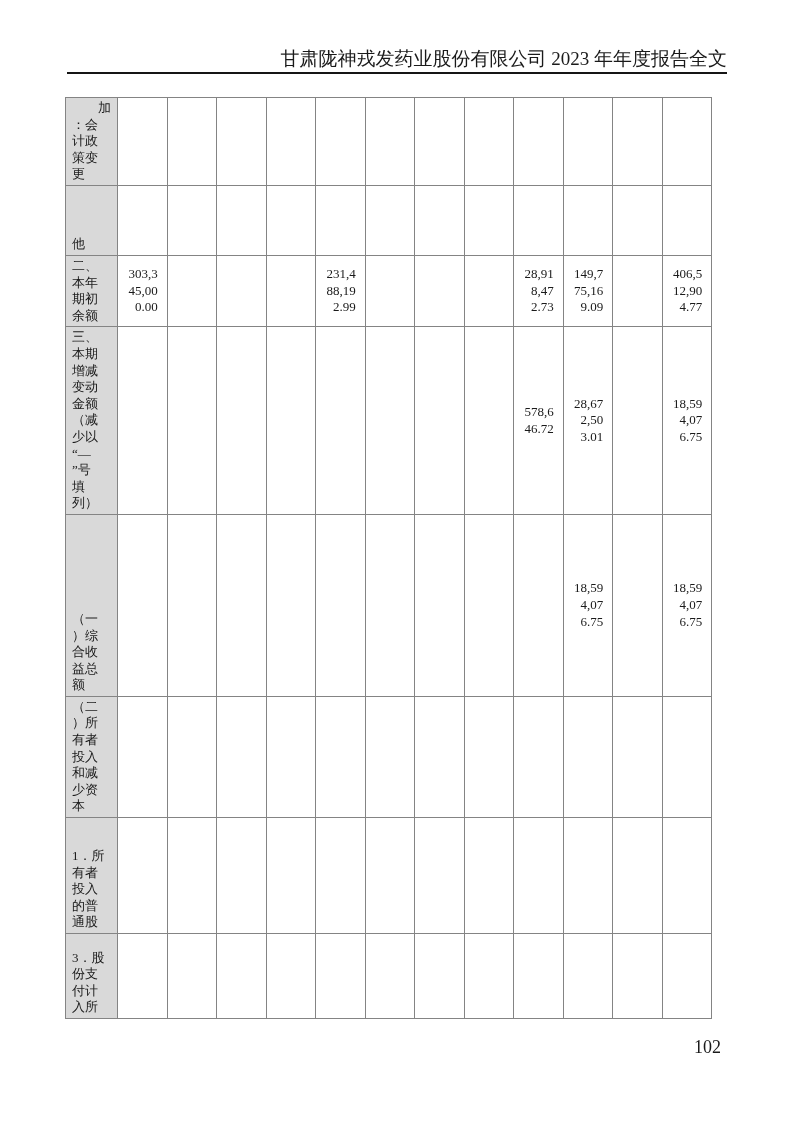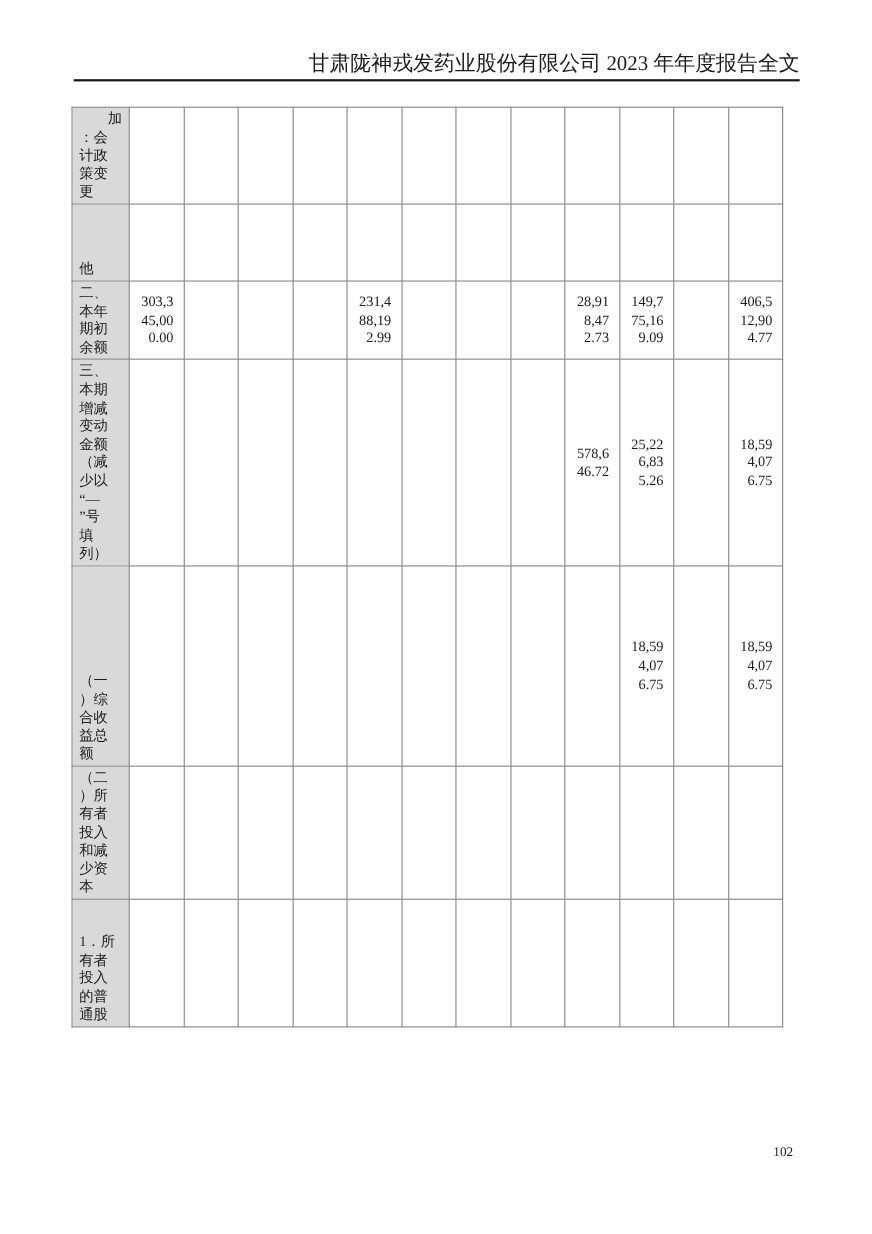--- a/index.html
+++ b/index.html
@@ -33,21 +33,21 @@
   .equity-table tr:nth-child(3){height:35px;}
   .equity-table tr:nth-child(4){height:72px;}
   .equity-table tr:nth-child(5){height:182px;}
   .equity-table tr:nth-child(6){height:82px;}
   .equity-table tr:nth-child(7){height:116px;}
   .equity-table tr:nth-child(8){height:85px;}
   .equity-table tr:nth-child(9){height:118px;}
   .equity-table tr:nth-child(10){height:64px;}
   .page-number{
     position:absolute;top:1039px;right:72px;
-    font-size:12px;line-height:16px;
+    font-size:18px;line-height:16px;
   }
 </style>
 </head>
 <body>
 
 <div>
 
   <div class="page-header">
     <span>甘肃陇神戎发药业股份有限公司 2023 年年度报告全文</span>
   </div>
@@ -124,21 +124,21 @@
 列）</td>
           <td class="num"></td>
           <td class="num"></td>
           <td class="num"></td>
           <td class="num"></td>
           <td class="num"></td>
           <td class="num"></td>
           <td class="num"></td>
           <td class="num"></td>
           <td class="num">578,646.72</td>
-          <td class="num">25,226,835.26</td>
+          <td class="num">28,672,503.01</td>
           <td class="num"></td>
           <td class="num">18,594,076.75</td>
         </tr>
         <tr>
           <td class="label">（一
 ）综
 合收
 益总
 额</td>
           <td class="num"></td>
@@ -187,18 +187,36 @@
           <td class="num"></td>
           <td class="num"></td>
           <td class="num"></td>
           <td class="num"></td>
           <td class="num"></td>
           <td class="num"></td>
           <td class="num"></td>
           <td class="num"></td>
           <td class="num"></td>
         </tr>
+        <tr>
+          <td class="label">3．股
+份支
+付计
+入所</td>
+          <td class="num"></td>
+          <td class="num"></td>
+          <td class="num"></td>
+          <td class="num"></td>
+          <td class="num"></td>
+          <td class="num"></td>
+          <td class="num"></td>
+          <td class="num"></td>
+          <td class="num"></td>
+          <td class="num"></td>
+          <td class="num"></td>
+          <td class="num"></td>
+        </tr>
       </tbody>
   </table>
 
   <div class="page-number">102</div>
 
 </div>
 
 </body></html>

